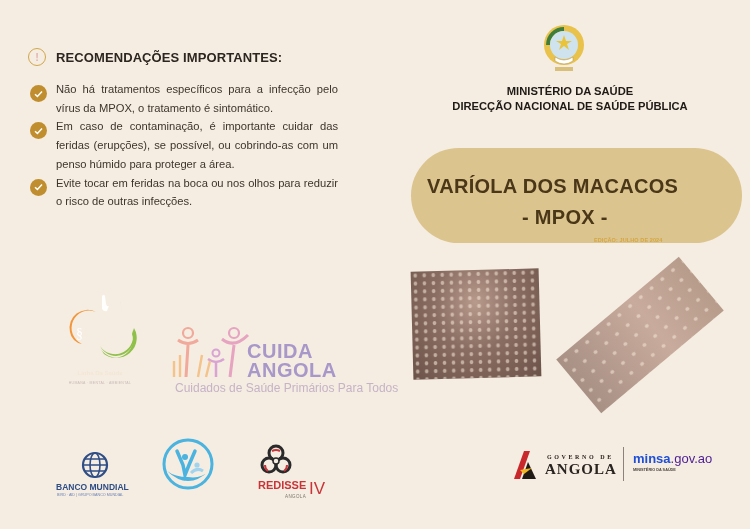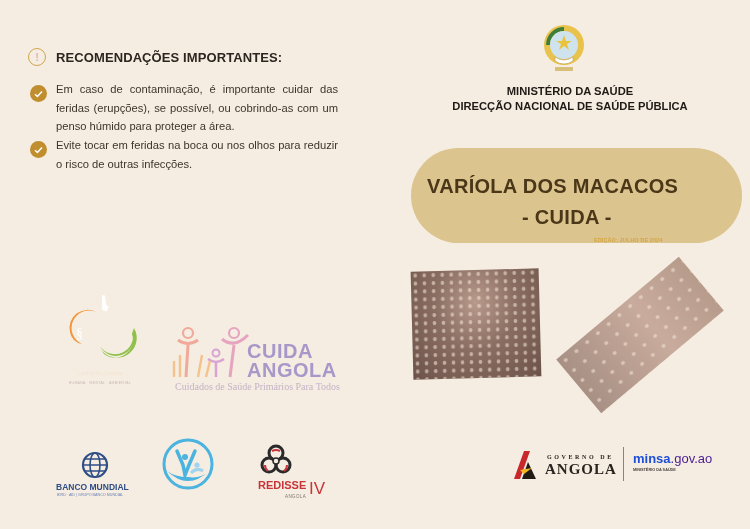--- a/index.html
+++ b/index.html
@@ -61,21 +61,21 @@
       background-size: 9px 8px; opacity: 0.7; }
 
     
     .lz-logo { left: 66px; top: 290px; width: 72px; height: 72px; }
     .lz-text { left: 60px; top: 370px; width: 80px; text-align: center; font-size: 6px; color: #f4e6d5; font-weight: bold; }
     .lz-sub { left: 55px; top: 381px; width: 90px; text-align: center; font-size: 3.5px; color: #cbb; letter-spacing: 0.3px; }
 
     .cuida-figs { left: 172px; top: 325px; width: 82px; height: 55px; }
     .cuida1 { left: 247px; top: 340px; font-size: 20px; font-weight: bold; color: #a897c9; letter-spacing: 0.5px; }
     .cuida2 { left: 247px; top: 359px; font-size: 20px; font-weight: bold; color: #a897c9; letter-spacing: 0.5px; }
-    .cuida-sub { left: 175px; top: 381px; font-size: 10px; color: #c6b3c7; font-family: Liberation Serif, serif; }
+    .cuida-sub { left: 175px; top: 381px; font-size: 12px; color: #c6b3c7; }
 
     .wb-logo { left: 80px; top: 450px; width: 30px; height: 30px; }
     .wb-name { left: 56px; top: 482px; font-size: 8.5px; font-weight: bold; color: #2f4d86; }
     .wb-sub { left: 57px; top: 493px; font-size: 3.7px; color: #6c83b8; }
 
     .blue-logo { left: 161px; top: 437px; width: 54px; height: 54px; }
 
     .redisse-icon { left: 259px; top: 443px; width: 34px; height: 34px; }
     .redisse-name { left: 258px; top: 479px; font-size: 11px; font-weight: bold; color: #c9343a; }
     .redisse-iv { left: 309px; top: 479px; font-size: 17px; color: #c9343a; }
@@ -98,20 +98,28 @@
   <div class="rec-title">RECOMENDAÇÕES IMPORTANTES:</div>
 </div>
 
 <div class="abs rec-list">
   <div class="rec-item">
     <div class="check-icon">
       <svg width="9" height="8" viewBox="0 0 9 8">
           <path d="M1 4.2 L3.4 6.4 L8 1.4" stroke="#fff" stroke-width="1.5" fill="none"></path>
         </svg>
     </div>
+    <div class="rec-text">Não há tratamentos específicos para a infecção pelo vírus da MPOX, o tratamento é sintomático.</div>
+  </div>
+  <div class="rec-item">
+    <div class="check-icon">
+      <svg width="9" height="8" viewBox="0 0 9 8">
+          <path d="M1 4.2 L3.4 6.4 L8 1.4" stroke="#fff" stroke-width="1.5" fill="none"></path>
+        </svg>
+    </div>
     <div class="rec-text">Em caso de contaminação, é importante cuidar das feridas (erupções), se possível, ou cobrindo-as com um penso húmido para proteger a área.</div>
   </div>
   <div class="rec-item">
     <div class="check-icon">
       <svg width="9" height="8" viewBox="0 0 9 8">
           <path d="M1 4.2 L3.4 6.4 L8 1.4" stroke="#fff" stroke-width="1.5" fill="none"></path>
         </svg>
     </div>
     <div class="rec-text">Evite tocar em feridas na boca ou nos olhos para reduzir o risco de outras infecções.</div>
   </div>
@@ -126,21 +134,21 @@
   <rect x="14" y="44" width="18" height="4" fill="#d9c07a"></rect>
 </svg>
 
 <div class="abs ministry">
   <div>MINISTÉRIO DA SAÚDE</div>
   <div>DIRECÇÃO NACIONAL DE SAÚDE PÚBLICA</div>
 </div>
 
 <div class="abs pill"></div>
 <div class="abs title1">VARÍOLA DOS MACACOS</div>
-<div class="abs title2">- CUIDA -</div>
+<div class="abs title2">- MPOX -</div>
 <div class="abs edition">EDIÇÃO: JULHO DE 2024</div>
 
 <div class="abs photo1">
     <div class="spots"></div>
   </div>
 <div class="abs photo2">
     <div class="spots" style="background-size:14px 13px;"></div>
   </div>
 
 <svg class="abs lz-logo" viewBox="0 0 72 72">

